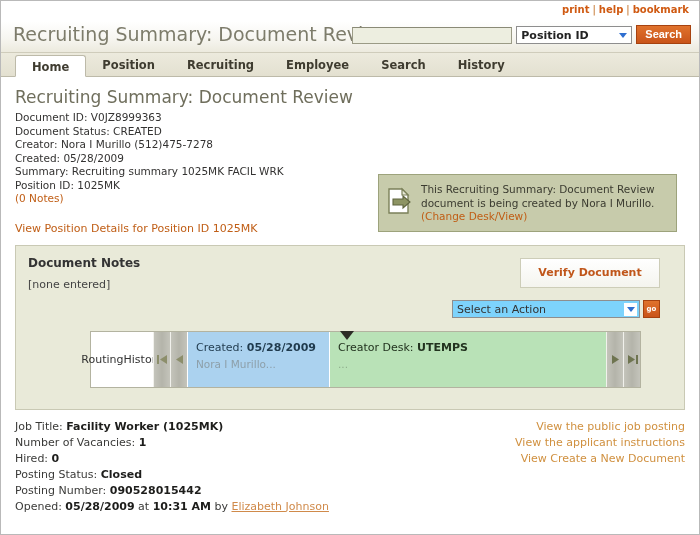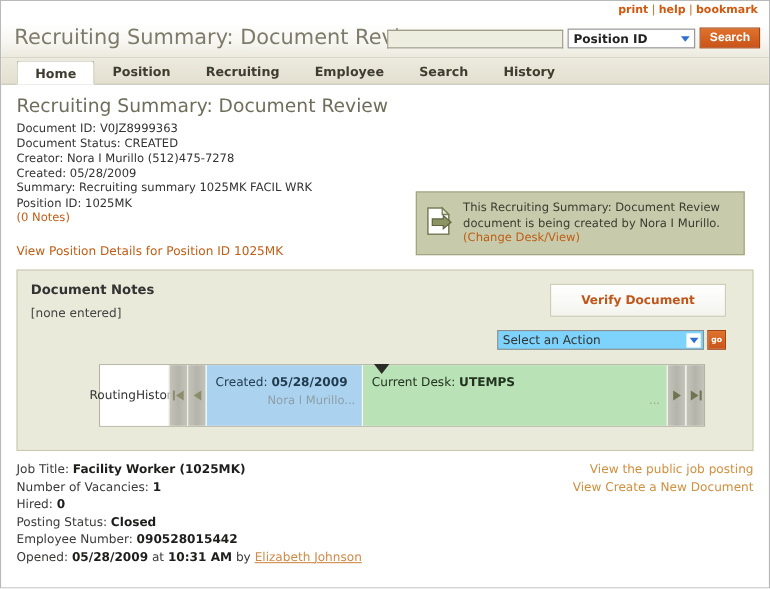--- a/index.html
+++ b/index.html
@@ -208,21 +208,21 @@
   }
   .notes-empty {
     position: absolute;
     left: 12px; top: 32px;
     font-size: 11px;
     color: #444;
   }
   .verify-btn {
     position: absolute;
     right: 24px; top: 12px;
-    width: 160px; height: 30px;
+    width: 140px; height: 30px;
     background: linear-gradient(to bottom,#ffffff 0%,#f4f4ee 100%);
     border: 1px solid #cdcdb8;
     color: #c0561a;
     font-size: 11px;
     font-weight: bold;
     line-height: 28px;
     text-align: center;
     cursor: pointer;
   }
   .action-row {
@@ -301,21 +301,21 @@
     background: #abd2ef;
     color: #1f3a4d;
   }
   .rh-step.current {
     flex: 1 1 auto;
     background: #b9e2b7;
     color: #22331f;
   }
   .rh-step b { font-weight: bold; }
   .rh-sub {
-    text-align: right;
+    text-align: left;
     color: #8d9fa9;
     font-size: 10.5px;
     margin-top: 4px;
   }
   .rh-step.current .rh-sub { color: #8fae8c; }
   .rh-marker {
     position: absolute;
     left: 10px; top: -1px;
     width: 0; height: 0;
     border-left: 7px solid transparent;
@@ -465,21 +465,21 @@
         <div>
           <span>Created:</span>
           <b>05/28/2009</b>
         </div>
         <div class="rh-sub">Nora I Murillo...</div>
       </div>
 
       <div class="rh-step current">
         <div class="rh-marker"></div>
         <div>
-          <span>Current Desk:</span>
+          <span>Creator Desk:</span>
           <b>UTEMPS</b>
         </div>
         <div class="rh-sub">...</div>
       </div>
 
       <div class="rh-nav">
         <svg width="9" height="11" viewBox="0 0 9 11">
             <path d="M1 1 L1 10 L8 5.5 Z" fill="#6e7450"></path>
           </svg>
       </div>
@@ -503,31 +503,32 @@
     </div>
     <div>
       <span class="lbl">Hired:</span>
       <span class="val">0</span>
     </div>
     <div>
       <span class="lbl">Posting Status:</span>
       <span class="val">Closed</span>
     </div>
     <div>
-      <span class="lbl">Employee Number:</span>
+      <span class="lbl">Posting Number:</span>
       <span class="val">090528015442</span>
     </div>
     <div>
       <span class="lbl">Opened:</span>
       <span class="val">05/28/2009</span>
       <span class="lbl">at</span>
       <span class="val">10:31 AM</span>
       <span class="lbl">by</span>
       <a class="person" href="#">Elizabeth Johnson</a>
     </div>
 
     <div class="foot-links">
       <a href="#">View the public job posting</a>
+      <a href="#">View the applicant instructions</a>
       <a href="#">View Create a New Document</a>
     </div>
   </div>
 
 </div>
 
 </body></html>

